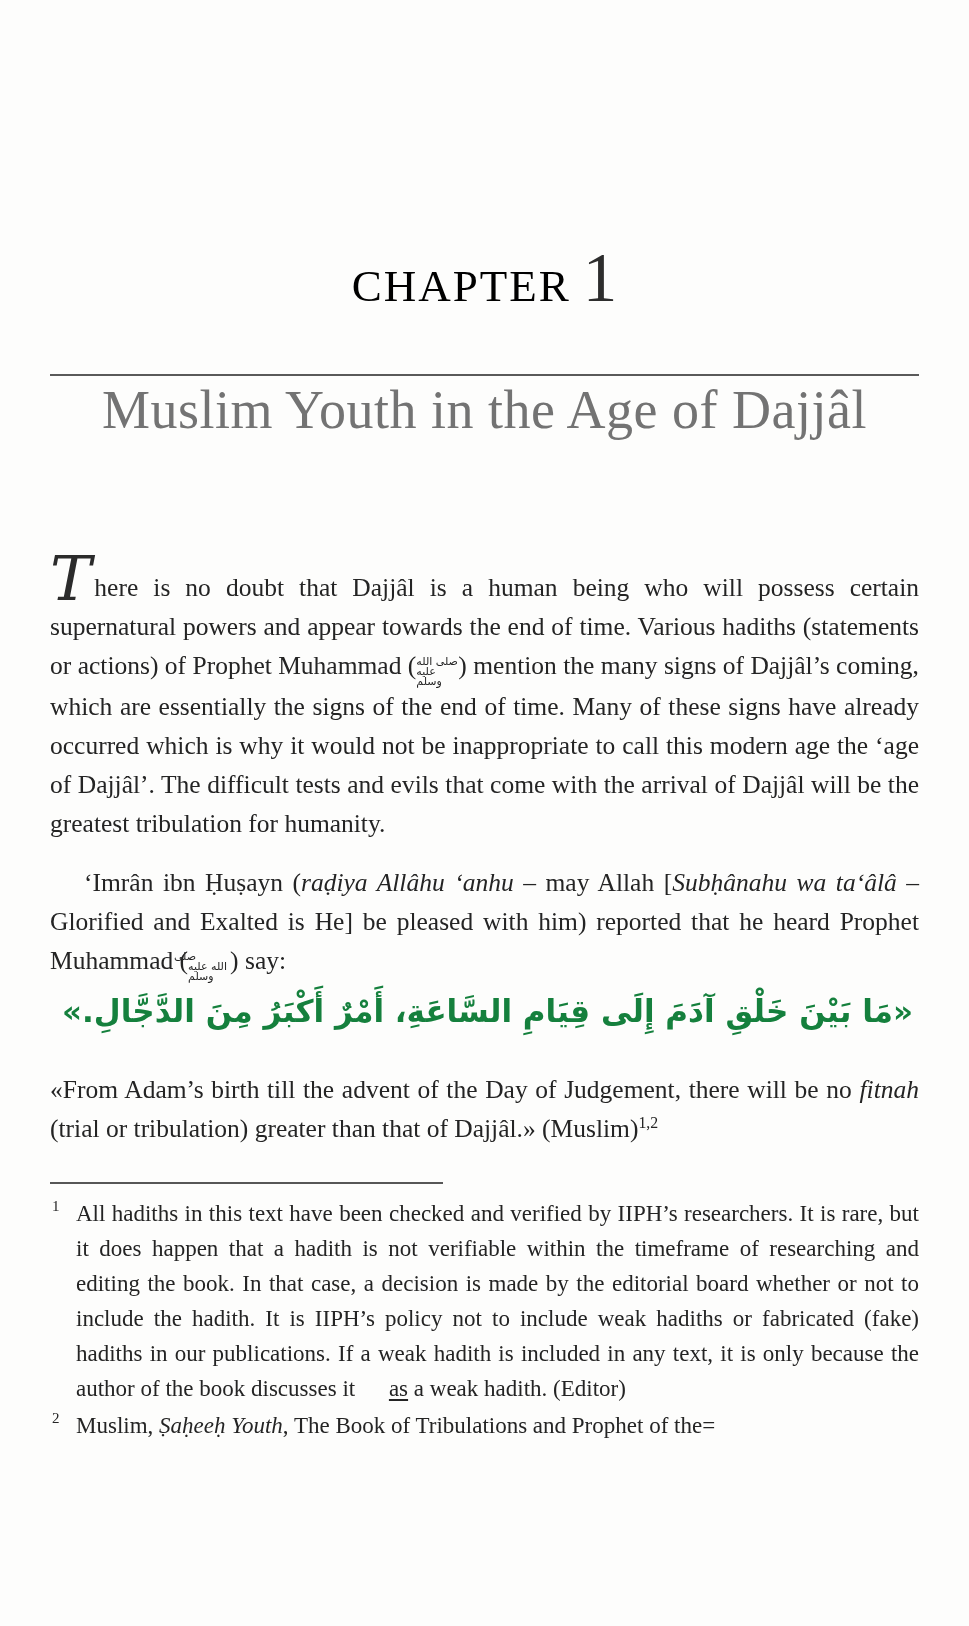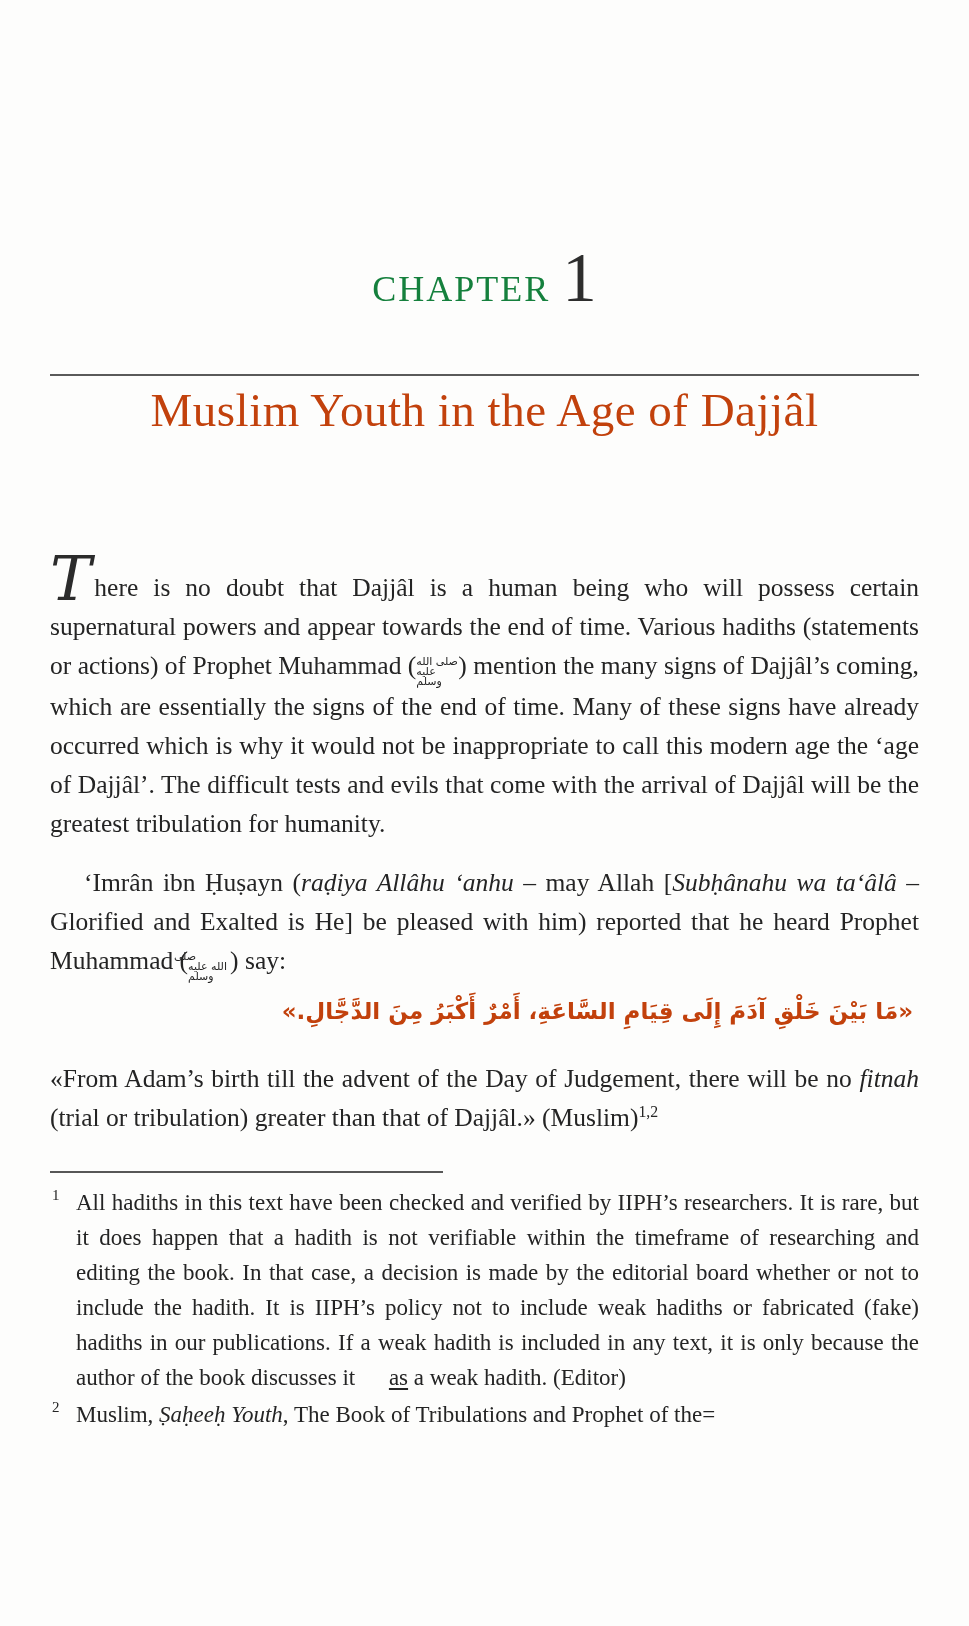--- a/index.html
+++ b/index.html
@@ -18,74 +18,74 @@
     padding: 0 50px;
   }
   
   .chapter-head {
     padding-top: 238px;
     line-height: 80px;
     text-align: center;
     white-space: nowrap;
   }
   .chapter-word {
-    font-size: 36px;
+    font-size: 45px;
     letter-spacing: 2px;
-    color: #15803d;
+    color: #000000;
     text-align: center;
   }
   .chapter-num {
     font-size: 69px;
     margin-left: 12px;
     color: #2d2d2d;
   }
   .title-rule {
     margin-top: 38px;
     border-top: 2px solid #5a5a5a;
     height: 0;
   }
   .title {
     margin: 8px 0 0 0;
     font-weight: normal;
-    font-size: 47px;
+    font-size: 54px;
     line-height: 52px;
     text-align: center;
     letter-spacing: 0.5px;
-    color: #c2410c;
+    color: #737373;
   }
   
   .para {
     margin: 0;
     font-size: 25.5px;
     line-height: 39px;
     text-align: justify;
     color: #242424;
   }
   .p1 { margin-top: 132px; }
   .p2 { margin-top: 20px; text-indent: 34px; }
-  .translation { margin-top: 25px; }
+  .translation { margin-top: 36px; }
   .dropcap {
     font-family: "DejaVu Serif", serif;
     font-style: italic;
     font-size: 62px;
     line-height: 0;
     vertical-align: -4px;
     margin-right: 3px;
     color: #2b2b2b;
   }
   .arabic {
     margin-top: 6px;
     direction: rtl;
     text-align: right;
     padding-right: 6px;
     font-family: "DejaVu Sans", sans-serif;
     font-weight: 700;
-    font-size: 23px;
+    font-size: 31px;
     line-height: 46px;
-    color: #c2410c;
+    color: #15803d;
   }
   .hon {
     display: inline-block;
     width: 42px;
     font-family: "DejaVu Sans", sans-serif;
     font-weight: normal;
     font-style: normal;
     font-size: 11px;
     line-height: 10px;
     text-align: left;

